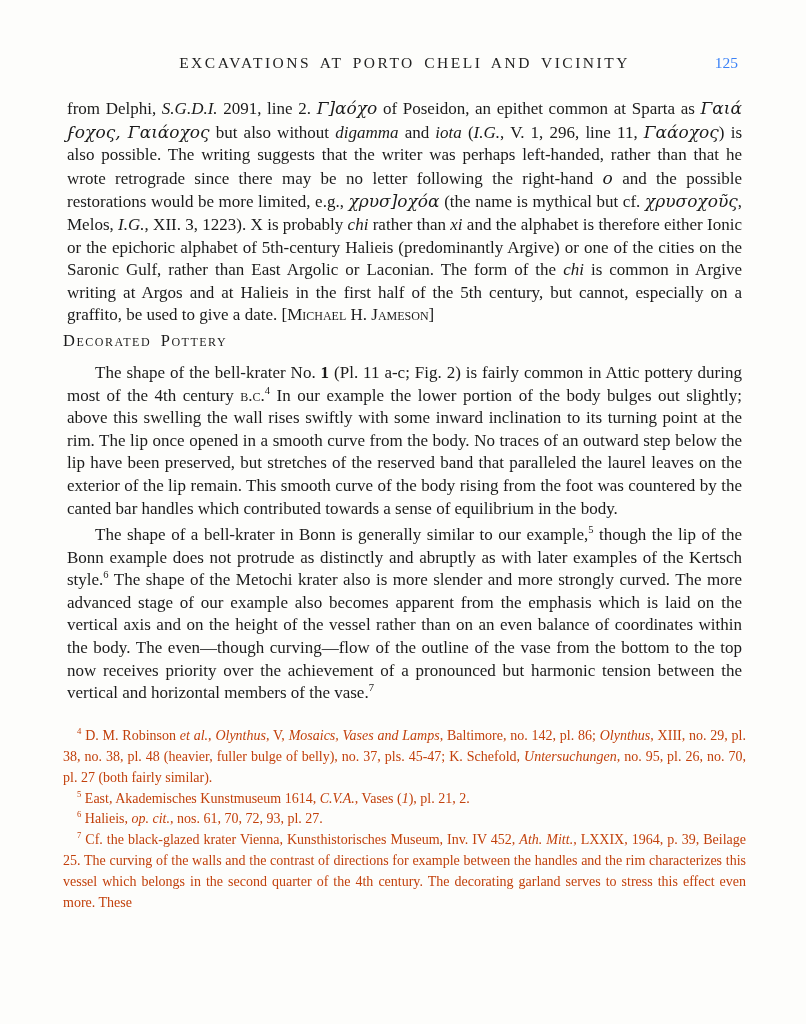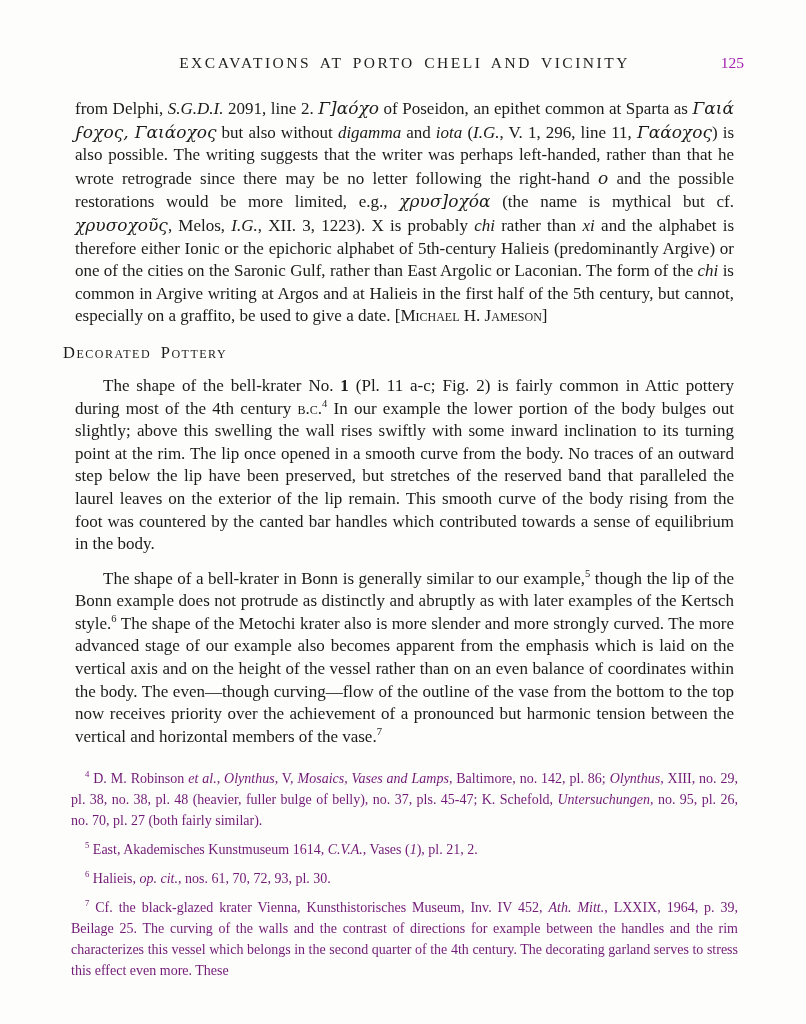--- a/index.html
+++ b/index.html
@@ -23,50 +23,50 @@
   .running-head {
     display: block;
     text-align: center;
     font-size: 15.5px;
     letter-spacing: 2.5px;
     word-spacing: 3px;
     color: #222;
   }
   .page-number {
     position: absolute;
-    right: 2px;
+    right: 8px;
     top: 0;
     font-size: 15.5px;
-    color: #a21caf;
+    color: #3b82f6;
   }
   .textblock { width: 683px; }
   p.para {
-    margin: 12px;
+    margin: 4px;
     font-size: 17px;
     line-height: 22.6px;
     text-align: justify;
     color: #1b1b1b;
   }
   p.para.indent { text-indent: 28px; }
   h2.section {
-    margin: 15px 0 11px 0;
+    margin: 4px 0 11px 0;
     font-size: 16.5px;
     font-weight: normal;
     font-variant: small-caps;
     letter-spacing: 1.5px;
     word-spacing: 4px;
     color: #1b1b1b;
   }
   .footnotes { margin-top: 21px; }
   p.fn {
-    margin: 8px;
+    margin: 0;
     font-size: 14px;
     line-height: 20.9px;
     text-align: justify;
-    color: #701a75;
+    color: #c2410c;
   }
   p.fn.fnindent { text-indent: 14px; }
   
   .i  { font-style: italic; }
   .b  { font-weight: bold; }
   .sc { font-variant: small-caps; }
   .gk { font-style: italic; font-family: "DejaVu Serif", serif; }
   .sup { vertical-align: super; font-size: 0.62em; line-height: 0; }
 </style>
 </head>
@@ -85,18 +85,18 @@
 
     <h2 class="section"><span class="sc">Decorated Pottery</span></h2>
 
     <p class="para indent"><span>The shape of the bell-krater No. </span><span class="b">1</span><span> (Pl. 11 a-c; Fig. 2) is fairly common in Attic pottery during most of the 4th century </span><span class="sc">b.c.</span><span class="sup">4</span><span> In our example the lower portion of the body bulges out slightly; above this swelling the wall rises swiftly with some inward inclination to its turning point at the rim. The lip once opened in a smooth curve from the body. No traces of an outward step below the lip have been preserved, but stretches of the reserved band that paralleled the laurel leaves on the exterior of the lip remain. This smooth curve of the body rising from the foot was countered by the canted bar handles which contributed towards a sense of equilibrium in the body.</span></p>
 
     <p class="para indent"><span>The shape of a bell-krater in Bonn is generally similar to our example,</span><span class="sup">5</span><span> though the lip of the Bonn example does not protrude as distinctly and abruptly as with later examples of the Kertsch style.</span><span class="sup">6</span><span> The shape of the Metochi krater also is more slender and more strongly curved. The more advanced stage of our example also becomes apparent from the emphasis which is laid on the vertical axis and on the height of the vessel rather than on an even balance of coordinates within the body. The even—though curving—flow of the outline of the vase from the bottom to the top now receives priority over the achievement of a pronounced but harmonic tension between the vertical and horizontal members of the vase.</span><span class="sup">7</span></p>
 
     <div class="footnotes">
       <p class="fn fnindent"><span class="sup">4</span><span> D. M. Robinson </span><span class="i">et al.</span><span>, </span><span class="i">Olynthus</span><span>, V, </span><span class="i">Mosaics, Vases and Lamps</span><span>, Baltimore, no. 142, pl. 86; </span><span class="i">Olynthus</span><span>, XIII, no. 29, pl. 38, no. 38, pl. 48 (heavier, fuller bulge of belly), no. 37, pls. 45-47; K. Schefold, </span><span class="i">Untersuchungen</span><span>, no. 95, pl. 26, no. 70, pl. 27 (both fairly similar).</span></p>
       <p class="fn fnindent"><span class="sup">5</span><span> East, Akademisches Kunstmuseum 1614, </span><span class="i">C.V.A.</span><span>, Vases (</span><span class="i">1</span><span>), pl. 21, 2.</span></p>
-      <p class="fn fnindent"><span class="sup">6</span><span> Halieis, </span><span class="i">op. cit.</span><span>, nos. 61, 70, 72, 93, pl. 30.</span></p>
+      <p class="fn fnindent"><span class="sup">6</span><span> Halieis, </span><span class="i">op. cit.</span><span>, nos. 61, 70, 72, 93, pl. 27.</span></p>
       <p class="fn fnindent"><span class="sup">7</span><span> Cf. the black-glazed krater Vienna, Kunsthistorisches Museum, Inv. IV 452, </span><span class="i">Ath. Mitt.</span><span>, LXXIX, 1964, p. 39, Beilage 25. The curving of the walls and the contrast of directions for example between the handles and the rim characterizes this vessel which belongs in the second quarter of the 4th century. The decorating garland serves to stress this effect even more. These</span></p>
     </div>
 
   </div>
 </div>
 
 </body></html>

